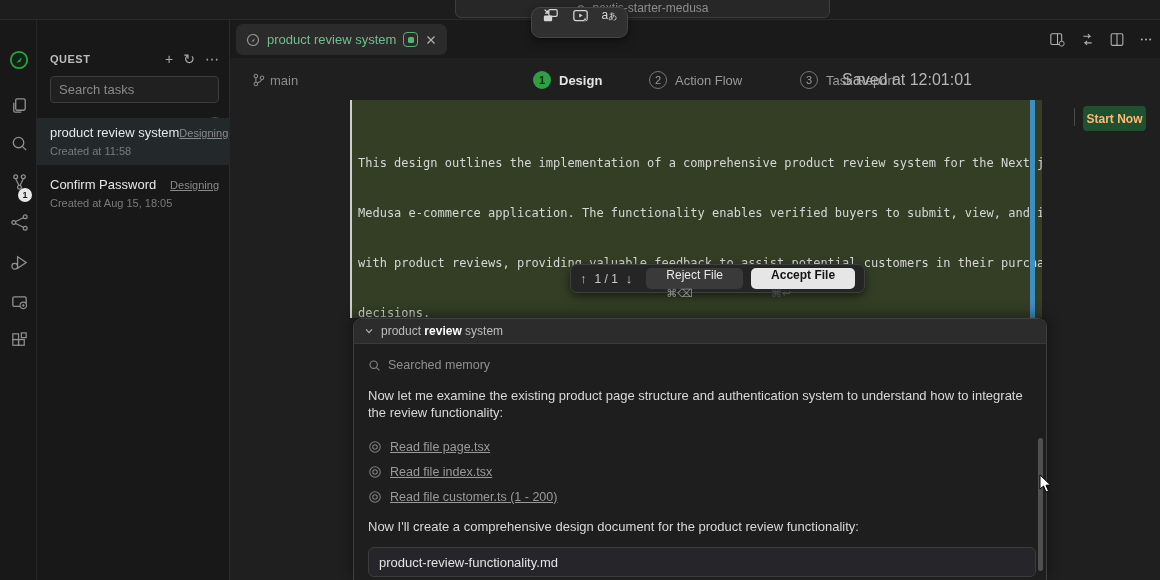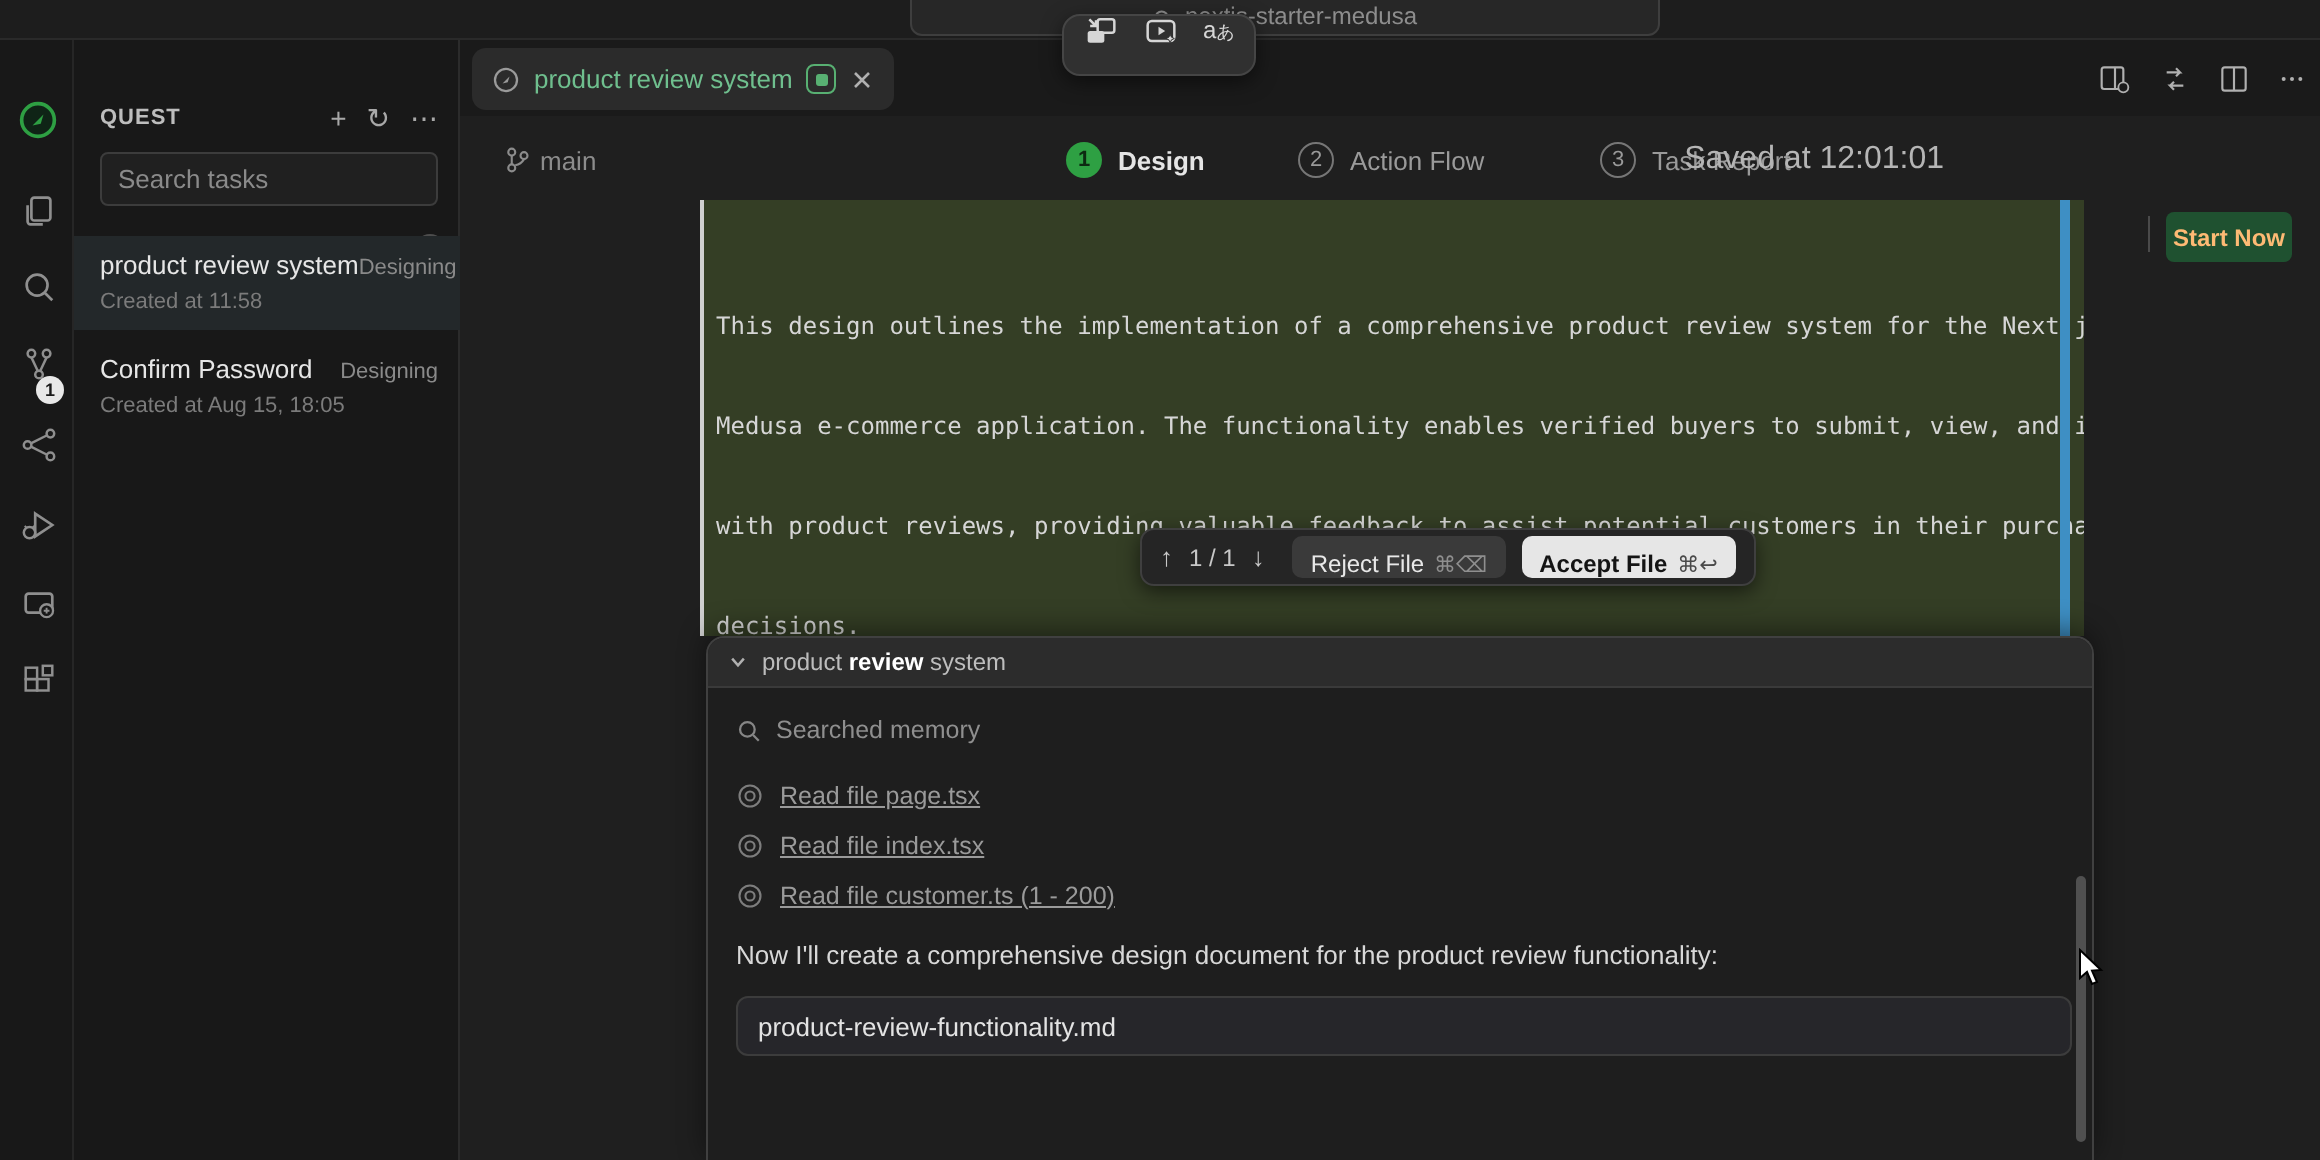--- a/index.html
+++ b/index.html
@@ -34,21 +34,21 @@
     border:1px solid #3c3c3c; border-radius:4px; display:flex; align-items:center; padding:0 8px;
     color:#8a8a8a; font-size:13px; }
   #section-row { position:absolute; left:4px; top:96px; right:6px; height:18px; display:flex; align-items:center; gap:4px; }
   #section-label { font-size:11px; font-weight:bold; color:#bdbdbd; flex:1; }
   #section-count { width:16px; height:16px; border-radius:50%; background:#4d4d4d; color:#e8e8e8;
     font-size:10px; display:flex; align-items:center; justify-content:center; }
   .task-row { position:absolute; left:0; width:193px; padding:7px 11px 8px 13px; }
   .task-row.sel { background:#23282a; }
   .task-line1 { display:flex; align-items:baseline; }
   .task-name { font-size:13px; color:#e6e6e6; flex:1; white-space:nowrap; }
-  .task-status { font-size:11px; color:#8a8a8a; }
+  .task-status { font-size:11px; color:#8a8a8a;text-decoration:underline; }
   .task-created { font-size:11px; color:#7b7b7b; margin-top:5px; }
 
   
   #editor-area { left:230px; top:20px; width:930px; height:560px; background:#1f1f1f; }
   #tabbar { position:absolute; left:0; top:0; width:930px; height:38px; background:#1a1a1a; }
   #tab { position:absolute; left:6px; top:4px; height:31px; background:#2b2b2b; border-radius:7px;
     display:flex; align-items:center; padding:0 10px; gap:7px; }
   #tab-label { font-size:13px; color:#6fbf8e; }
   #tab-badge { width:15px; height:15px; border:1.5px solid #58b072; border-radius:4px;
     display:flex; align-items:center; justify-content:center; }
@@ -75,22 +75,22 @@
   #diff-scrollbar { position:absolute; left:680px; top:0; width:5px; height:218px; background:#3e8fc4; }
   #code { position:absolute; left:8px; top:22px; font-family:"DejaVu Sans Mono", monospace;
     font-size:12px; line-height:16.6px; white-space:pre; color:#d6d6d6; }
   .c-blue { color:#4fa3d1; font-weight:bold; }
 
   #diff-widget { left:570px; top:264px; height:29px; background:#252525; border:1px solid #3f3f3f;
     border-radius:7px; display:flex; align-items:center; padding:0 9px; gap:8px;
     box-shadow:0 3px 10px rgba(0,0,0,.55); z-index:20; }
   .dw-arrow { color:#c8c8c8; font-size:13px; }
   #dw-counter { color:#c8c8c8; font-size:12px; }
-  .dw-btn { height:21px; border:none; border-radius:5px; font-size:12px; display:flex; align-items:flex-end;
-    gap:5px; padding:0 9px; }
+  .dw-btn { height:21px; border:none; border-radius:5px; font-size:12px; display:flex; align-items:flex-start;
+    gap:5px; padding:0 20px;flex-direction:column; }
   #reject-btn { background:#3a3a3a; color:#e8e8e8; margin-left:6px; }
   #reject-btn .kbd { color:#8f8f8f; font-size:11px; }
   #accept-btn { background:#e6e6e6; color:#141414; font-weight:bold; }
   #accept-btn .kbd { color:#4a4a4a; font-size:11px; font-weight:normal; }
 
   
   #agent-panel { left:353px; top:318px; width:694px; height:262px; background:#1e1e1e;
     border:1px solid #404040; border-bottom:none; border-radius:9px 9px 0 0;
     box-shadow:0 -3px 14px rgba(0,0,0,.45); z-index:10; }
   #agent-header { height:25px; background:#2c2c2c; border-radius:8px 8px 0 0; border-bottom:1px solid #3a3a3a;
@@ -344,20 +344,21 @@
     <span id="agent-title"><span>product </span><b>review</b><span> system</span></span>
   </div>
   <div id="agent-body">
     <div id="searched-row">
       <svg width="13" height="13" viewBox="0 0 16 16">
           <circle cx="7" cy="7" r="4.5" fill="none" stroke="#868686" stroke-width="1.4"></circle>
           <line x1="10.5" y1="10.5" x2="14" y2="14" stroke="#868686" stroke-width="1.4"></line>
         </svg>
       <span>Searched memory</span>
     </div>
+    <p class="agent-para">Now let me examine the existing product page structure and authentication system to understand how to integrate the review functionality:</p>
     <div id="read-list">
       <div class="read-row">
         <svg width="14" height="14" viewBox="0 0 16 16">
             <circle cx="8" cy="8" r="6" fill="none" stroke="#7d7d7d" stroke-width="1.2"></circle>
             <circle cx="8" cy="8" r="2.6" fill="none" stroke="#7d7d7d" stroke-width="1.2"></circle>
           </svg>
         <span>Read file page.tsx</span>
       </div>
       <div class="read-row">
         <svg width="14" height="14" viewBox="0 0 16 16">

